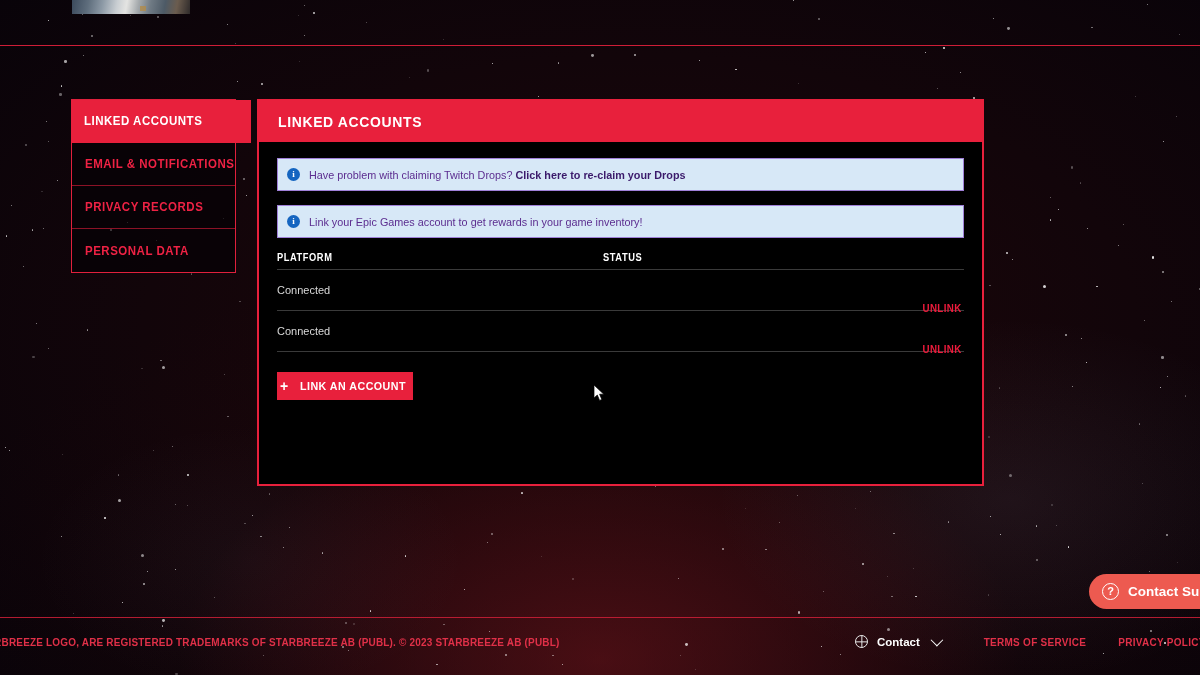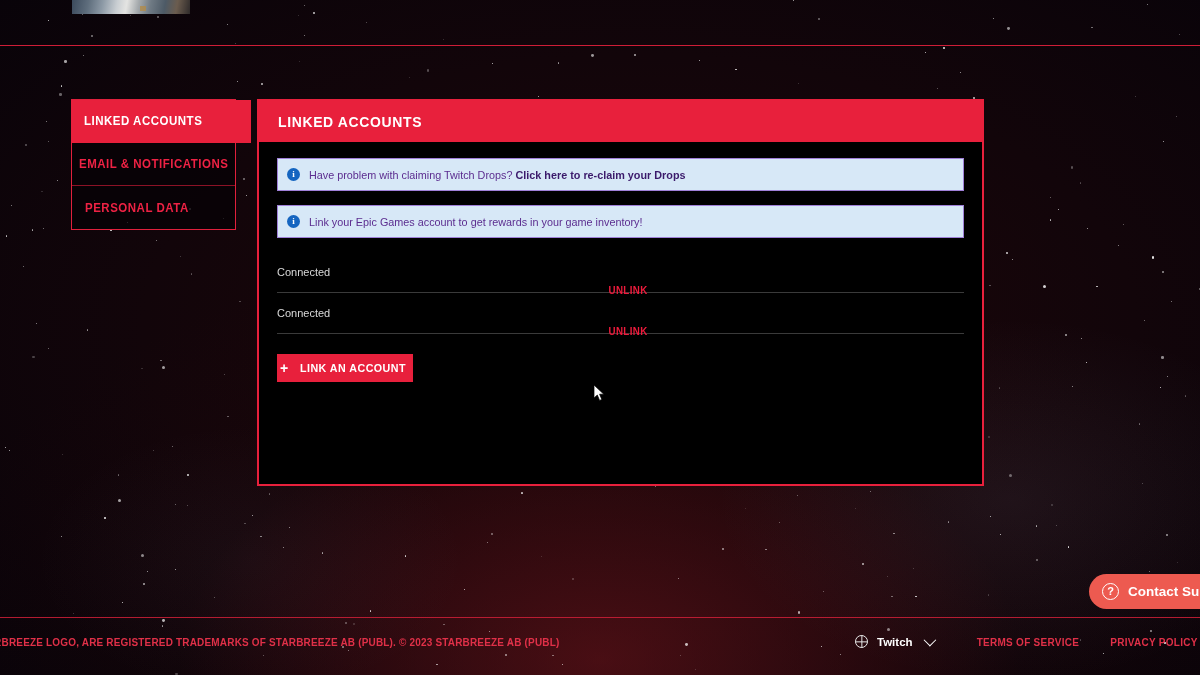--- a/index.html
+++ b/index.html
@@ -92,21 +92,21 @@
     transform-origin: left center;
   }
   .side-item.active {
     background: #e8203c;
     color: #ffffff;
     border-bottom-color: transparent;
     width: 180px;
     margin-left: -1px;
     z-index: 3;
   }
-  .side-item.active + .side-item { border-top: none; justify-content: center; }
+  .side-item.active + .side-item { border-top: none; }
 
   
   .panel {
     position: absolute;
     left: 257px; top: 99px;
     width: 727px; height: 387px;
     border: 2px solid #e8203c;
     background: #000000;
   }
   .panel-header {
@@ -203,20 +203,21 @@
     transform: scaleX(0.94);
     transform-origin: left center;
   }
   .td-status {
     width: 330px;
     color: #d9d9d9;
     font-size: 11px;
   }
   .td-action {
     flex: 1;
+    text-align: right;
     padding-right: 1px;
     margin-top: 34px;
   }
   .unlink {
     color: #ee1b3c;
     font-size: 10.5px;
     font-weight: bold;
     letter-spacing: .4px;
     cursor: pointer;
     display: inline-block;
@@ -718,20 +719,23 @@
   <div class="top-divider"></div>
 
   <nav class="sidebar" id="sidebar">
       <div class="side-item active">
         <span class="side-label">LINKED ACCOUNTS</span>
       </div>
       <div class="side-item">
         <span class="side-label">EMAIL &amp; NOTIFICATIONS</span>
       </div>
       <div class="side-item">
+        <span class="side-label">PRIVACY RECORDS</span>
+      </div>
+      <div class="side-item">
         <span class="side-label">PERSONAL DATA</span>
       </div>
     </nav>
 
   <section class="panel">
 
     <div class="panel-header">
       <span class="panel-title">LINKED ACCOUNTS</span>
     </div>
 
@@ -744,20 +748,25 @@
           <span class="banner-link">Click here to re-claim your Drops</span>
         </span>
       </div>
 
       <div class="banner">
         <span class="info-icon">i</span>
         <span class="banner-text">Link your Epic Games account to get rewards in your game inventory!</span>
       </div>
 
       <div class="table">
+        <div class="thead">
+          <span class="th col-platform">PLATFORM</span>
+          <span class="th col-status">STATUS</span>
+          <span class="th col-action"></span>
+        </div>
         <div id="table-rows">
             <div class="trow">
               <div class="td-status">Connected</div>
               <div class="td-action"><span class="unlink">UNLINK</span></div>
             </div>
             <div class="trow">
               <div class="td-status">Connected</div>
               <div class="td-action"><span class="unlink">UNLINK</span></div>
             </div>
           </div>
@@ -775,21 +784,21 @@
     <span class="q-icon">?</span>
     <span class="c-lbl">Contact Support</span>
   </div>
 
   <div class="footer-divider"></div>
 
   <div class="footer-copy">STARBREEZE STUDIOS®™ AND THE STARBREEZE LOGO, ARE REGISTERED TRADEMARKS OF STARBREEZE AB (PUBL). © 2023 STARBREEZE AB (PUBL)</div>
 
   <div class="footer-right">
     <span class="globe"></span>
-    <span class="lang-label">Twitch</span>
+    <span class="lang-label">Contact</span>
     <span class="chev"></span>
     <span class="foot-link fl-1">TERMS OF SERVICE</span>
     <span class="foot-link fl-2">PRIVACY POLICY</span>
 
   </div>
 
   <svg class="cursor" viewBox="0 0 12 17">
     <polygon points="0,0 0,13 3.3,10 5.6,15.4 7.8,14.4 5.6,9.2 9.8,9.2" fill="#ffffff" stroke="#000000" stroke-width="0.7"></polygon>
   </svg>
 

